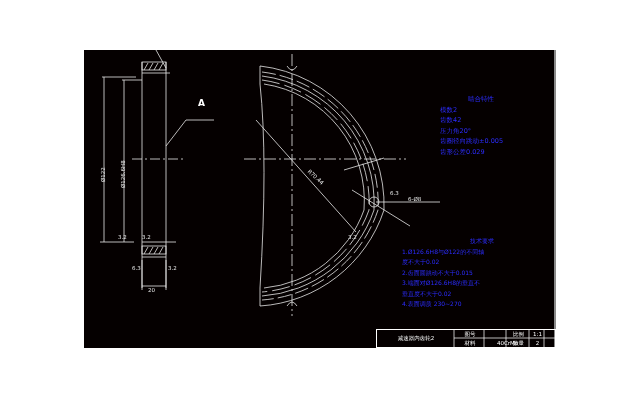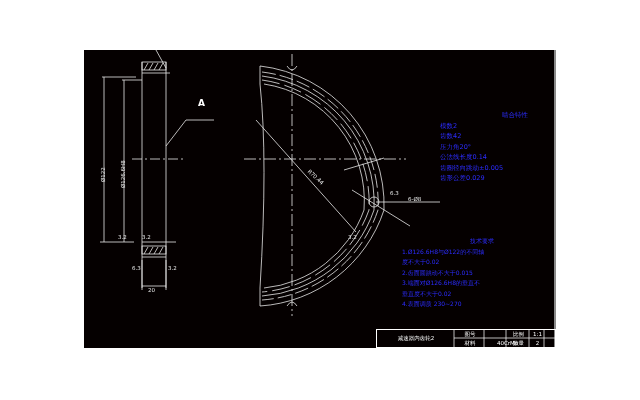--- a/index.html
+++ b/index.html
@@ -1,21 +1,21 @@
 <!DOCTYPE html>
 <html><head>
 <meta charset="utf-8">
 <style>
   html, body { margin:0; padding:0; background:#ffffff; }
   body { width:640px; height:400px; position:relative; overflow:hidden; font-family:"DejaVu Sans", sans-serif; }
   .sheet { position:absolute; left:84px; top:50px; width:472px; height:298px; background:#050000; border-right:2px solid #8a8a8a; box-sizing:border-box; }
   .sheet svg.draw { position:absolute; left:0; top:0; width:472px; height:298px; }
   .blue { color:#2c2cff; }
   .param-table { position:absolute; left:356px; top:44px; width:122px; font-size:6.5px; line-height:10.5px; }
-  .param-title { text-align:center; margin-left:28px;margin-top:16px; }
+  .param-title { text-align:left; margin-left:28px; }
   .param-row { display:flex; justify-content:flex-start; }
   .param-row .v { width:42px; text-align:left; }
   .tech { position:absolute; left:318px; top:186px; width:150px; font-size:6px; line-height:10.5px; }
   .tech-title { text-align:center; margin-left:10px; }
   .label-a { position:absolute; left:114px; top:48px; color:#ffffff; font-size:9px; font-weight:bold; }
   .dim { position:absolute; color:#e8e8e8; font-size:5.5px; white-space:nowrap; }
   .rot { transform:rotate(-90deg); transform-origin:left top; }
   .title-block { position:absolute; left:292px; top:279px; width:180px; height:19px; border:1px solid #ffffff; box-sizing:border-box; }
   .tb-cell { position:absolute; color:#ffffff; font-size:5.5px; line-height:9px; text-align:center; box-sizing:border-box; }
 </style>
@@ -111,24 +111,20 @@
       </div>
     <div class="param-row">
         <span>齿数</span>
         <span class="v">42</span>
       </div>
     <div class="param-row">
         <span>压力角</span>
         <span class="v">20°</span>
       </div>
     <div class="param-row">
-        <span>公法线长度</span>
-        <span class="v">0.14</span>
-      </div>
-    <div class="param-row">
         <span>齿圈径向跳动</span>
         <span class="v">±0.005</span>
       </div>
     <div class="param-row">
         <span>齿形公差</span>
         <span class="v">0.029</span>
       </div>
   </div>
 
   <div class="tech blue">

